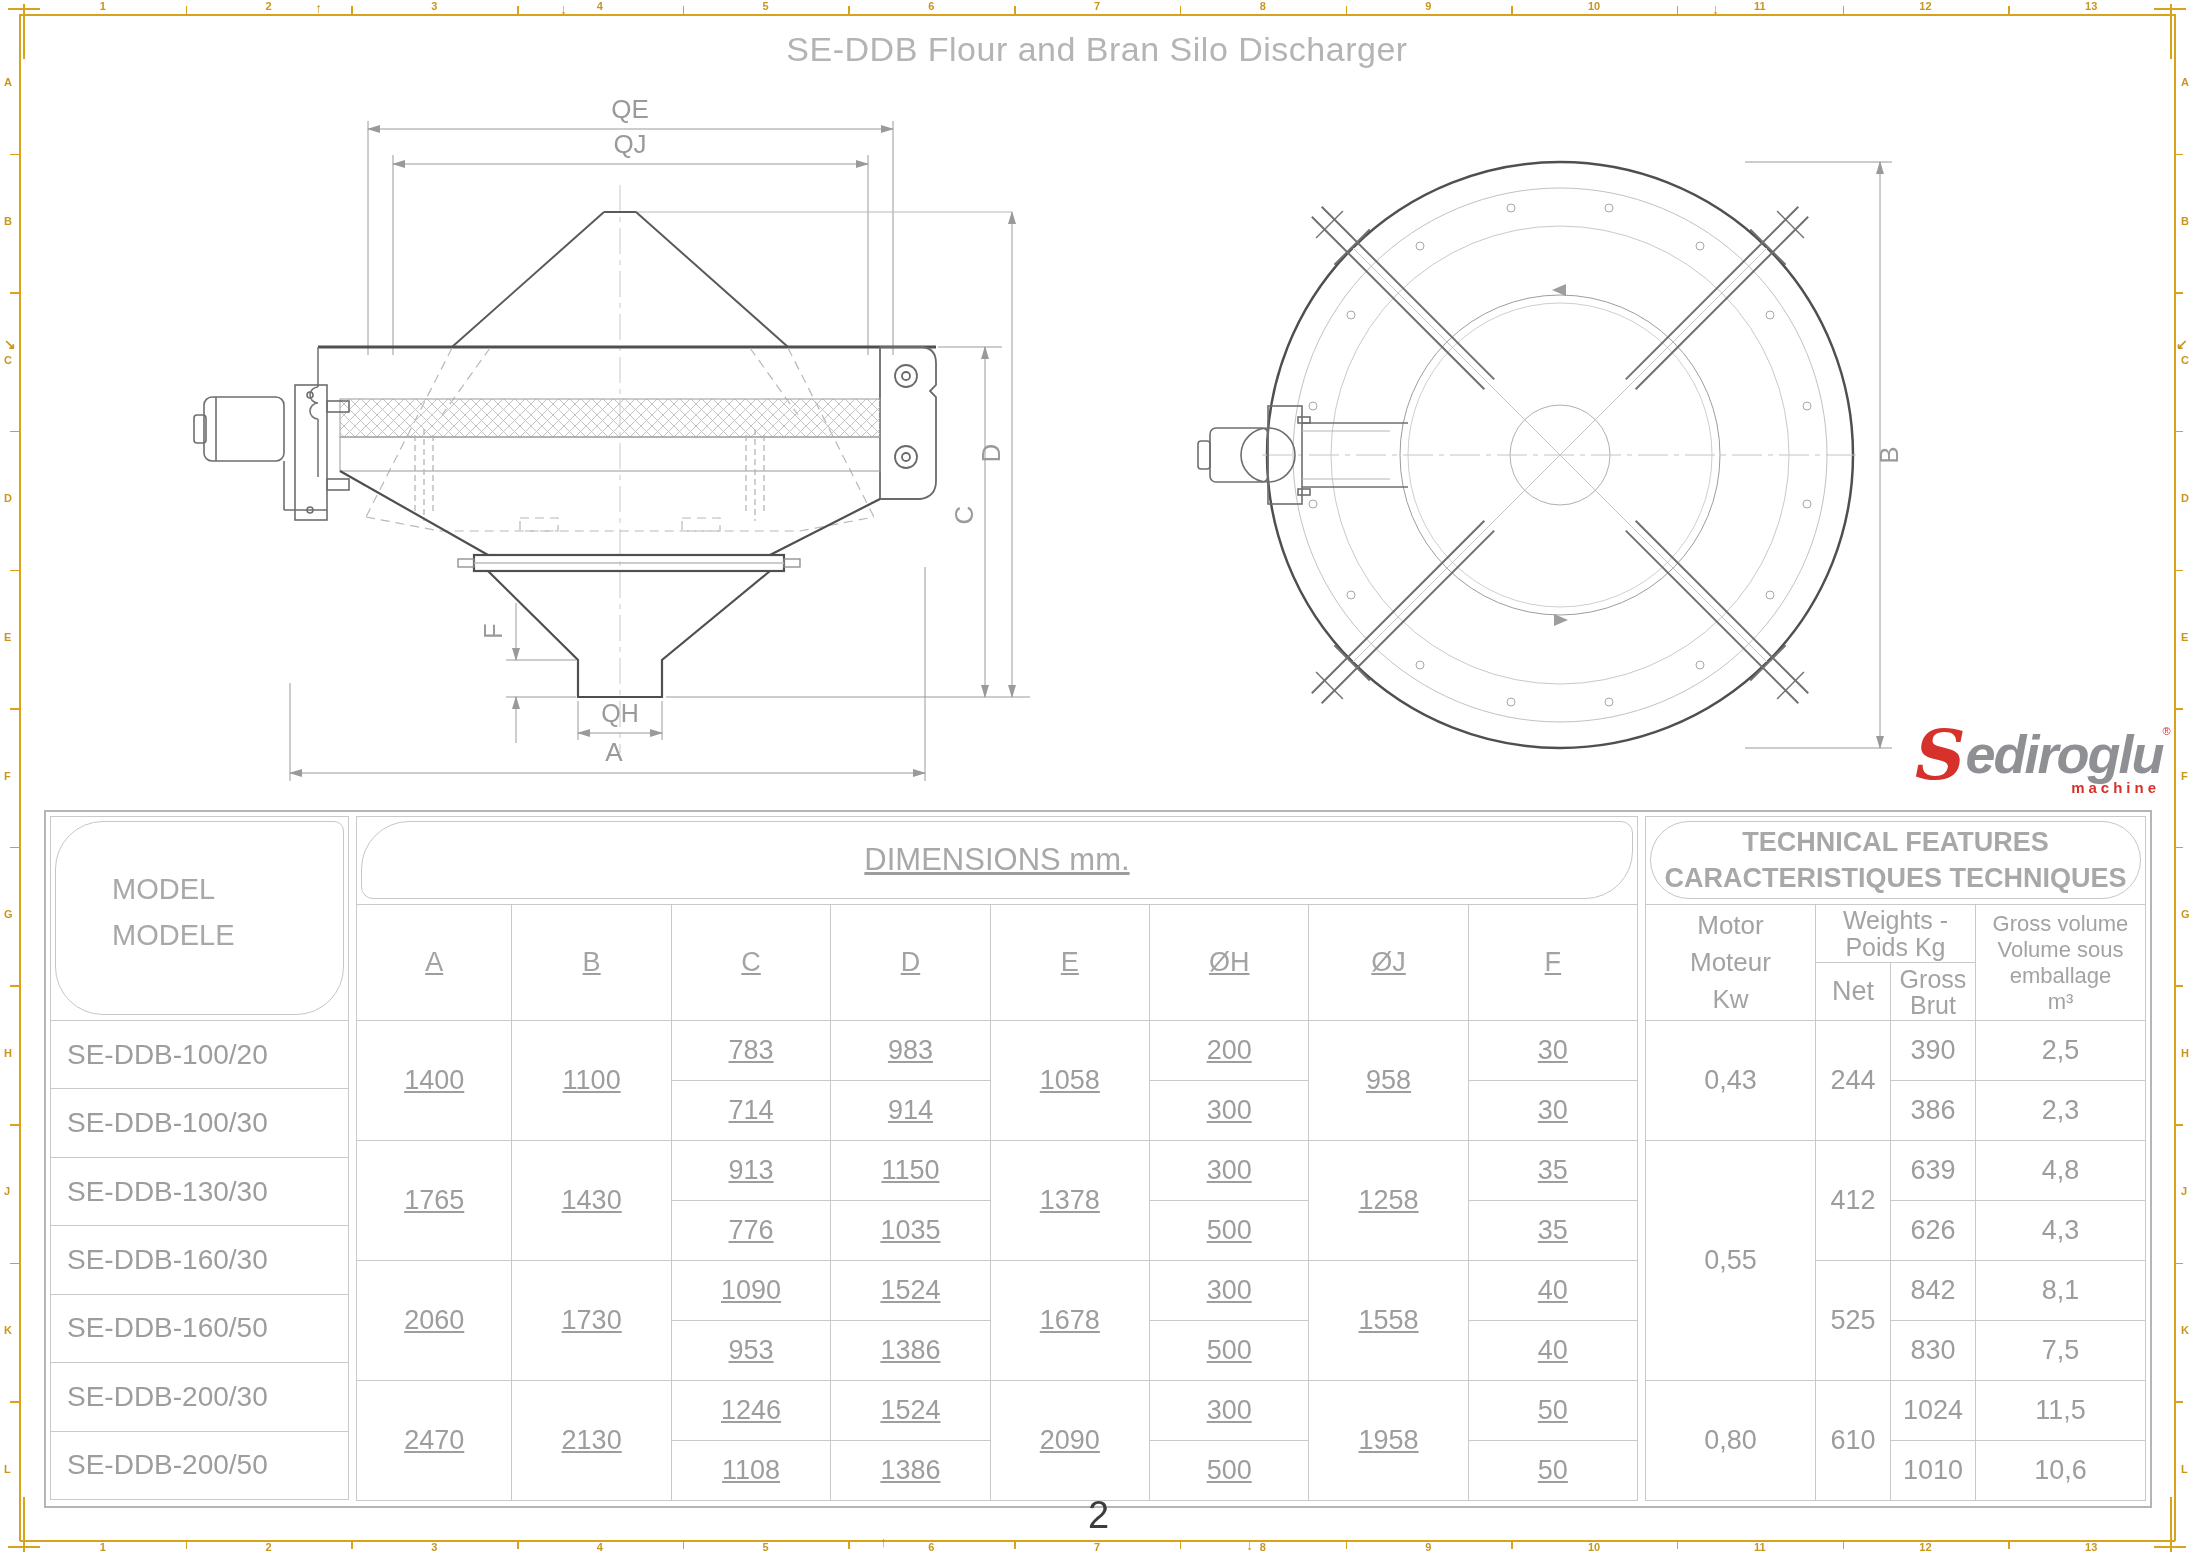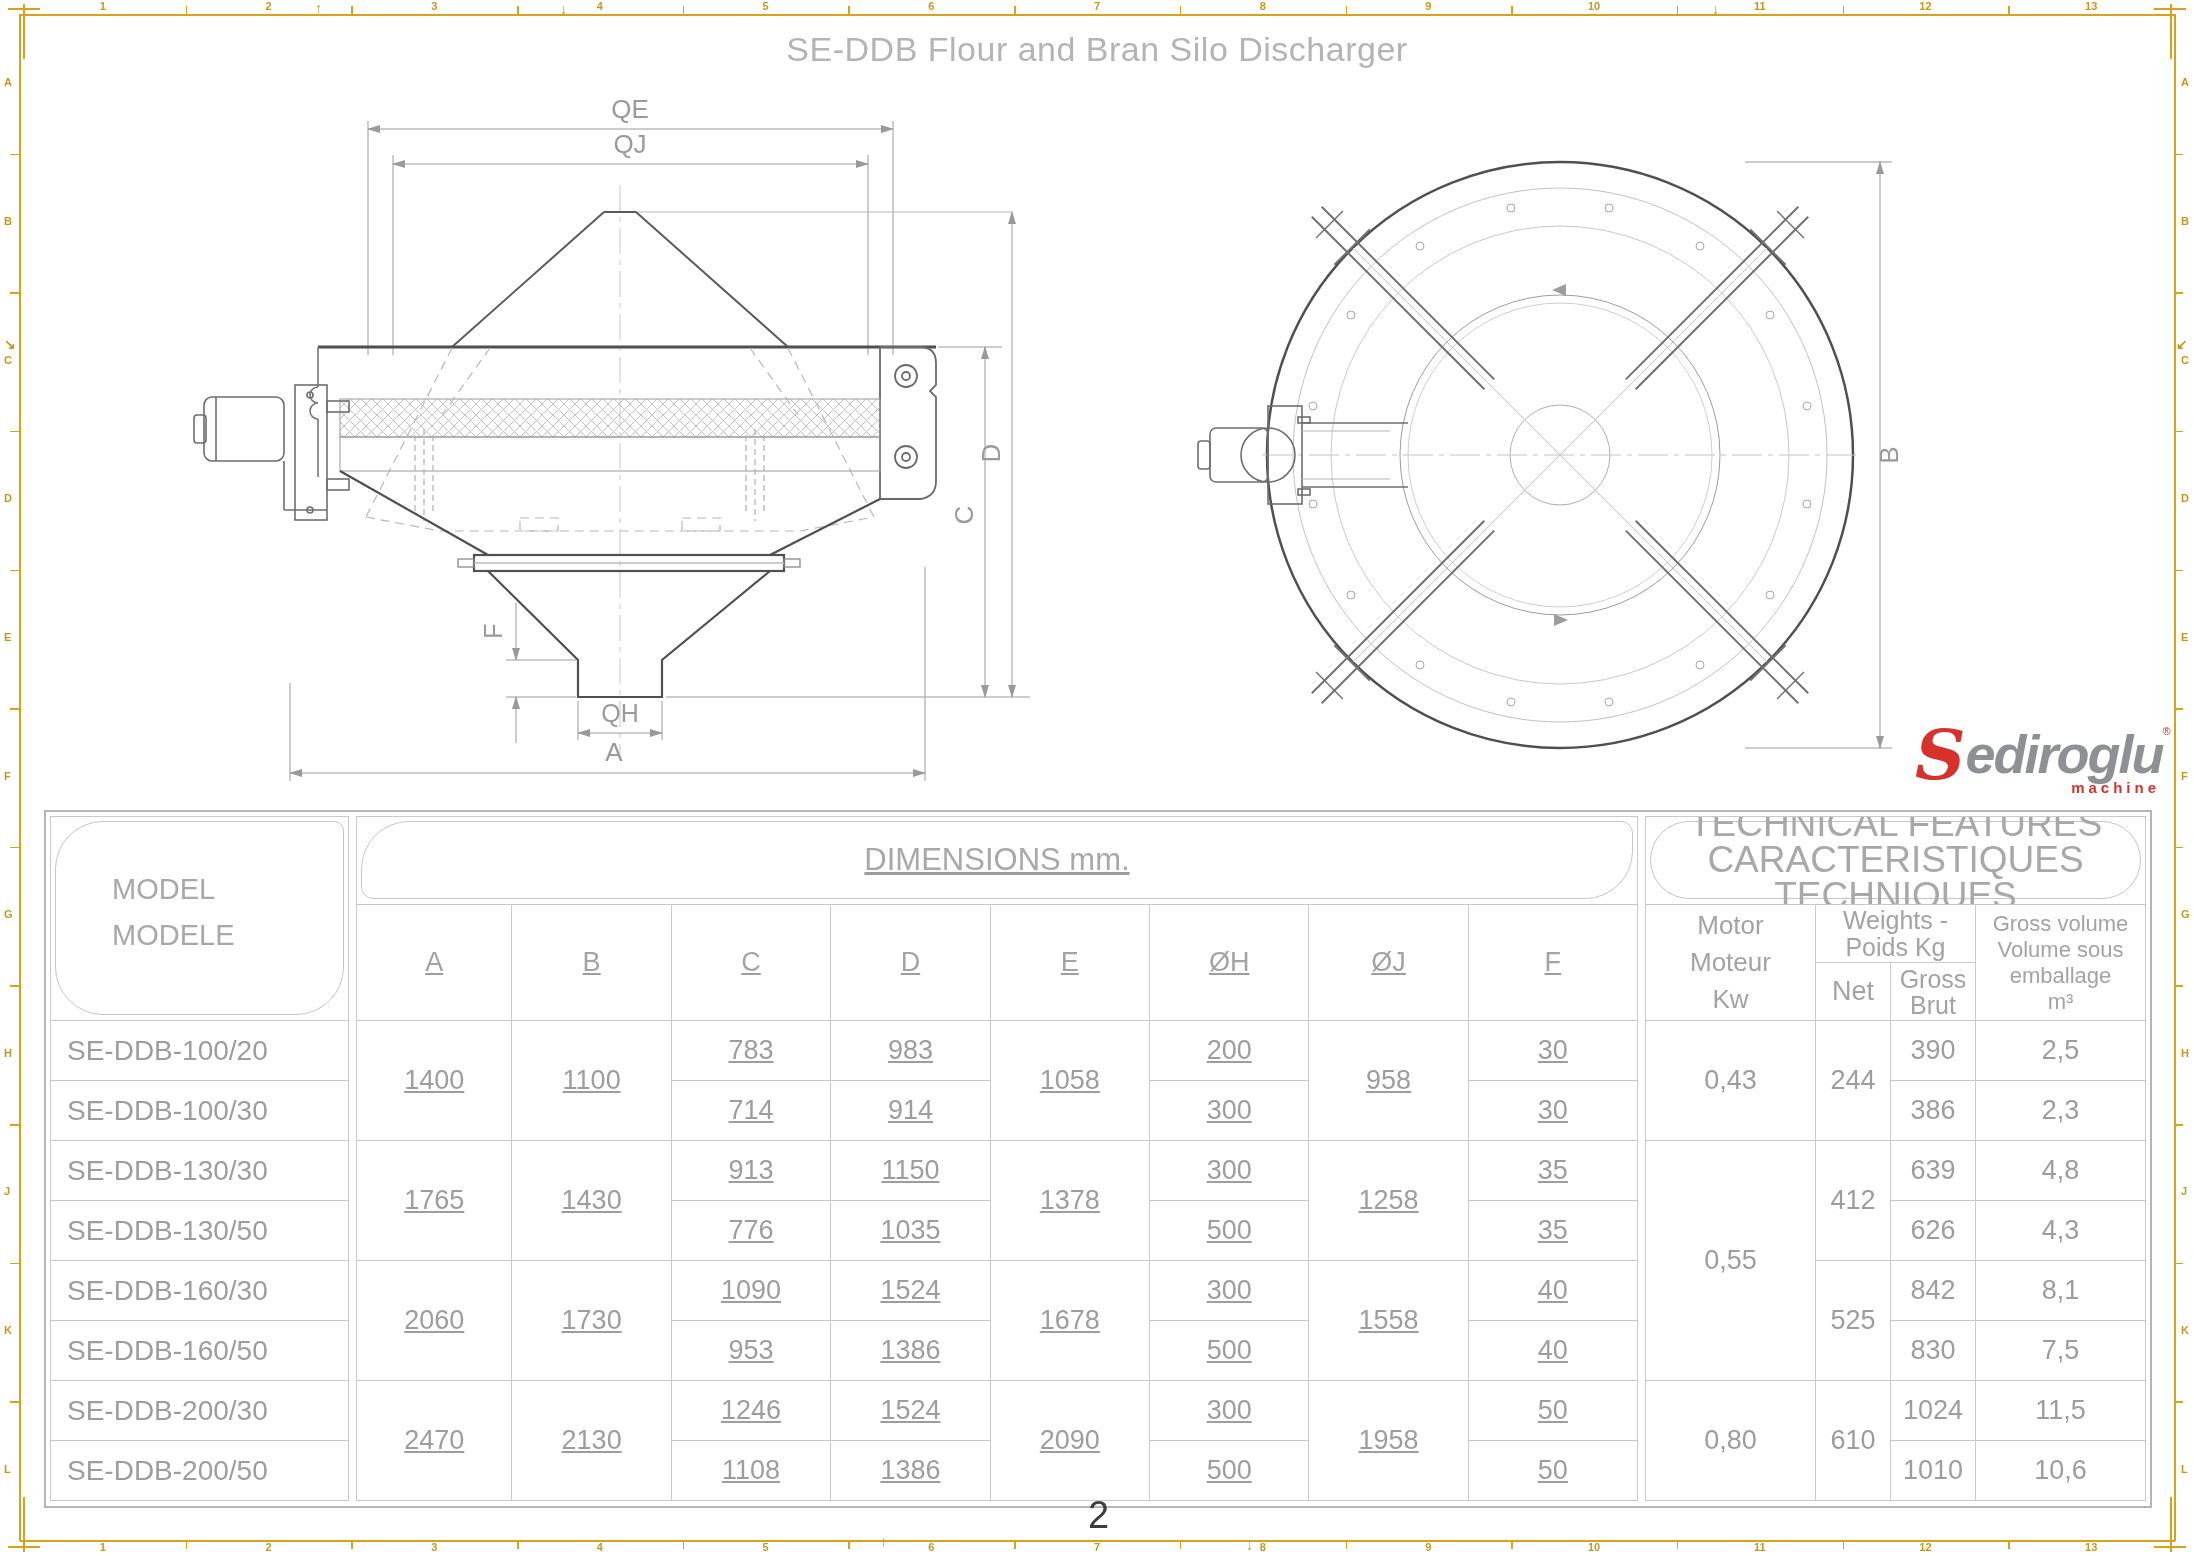--- a/index.html
+++ b/index.html
@@ -25,21 +25,21 @@
             padding:4px;box-sizing:border-box;display:flex;gap:7px;background:#fff;}
   .grp{border-collapse:collapse;table-layout:fixed;color:#9d9d9d;height:684px;}
   .grp td{border:1px solid #c9c9c9;text-align:center;padding:0;font-size:27px;overflow:hidden;}
   .grp-model{width:298px;flex:none;}
   .grp-dims{flex:1;text-decoration:underline;}
   .grp-tech{width:500px;flex:none;}
   .hd-cell{vertical-align:top;}
   .round-cell{margin:4px;border:1px solid #c6c6c6;box-sizing:border-box;color:#a8a8a8;}
   .model-head{height:194px;border-radius:48px 10px 48px 48px;text-align:left;padding:44px 11px 0 56px;font-size:29px;line-height:46px;}
   .dims-head{height:78px;border-radius:48px 12px 48px 12px;display:flex;align-items:center;justify-content:center;font-size:31px;}
-  .tech-head{height:78px;border-radius:42px;display:flex;flex-direction:column;align-items:center;justify-content:center;font-size:37px;line-height:36px;}
+  .tech-head{height:78px;border-radius:42px;display:flex;flex-direction:column;align-items:center;justify-content:center;font-size:27px;line-height:36px;font-weight:bold;}
   .colhead{font-size:31px;color:#a3a3a3;}
   .motor-head div{font-size:26px;line-height:37px;}
   .weights-head div{font-size:25px;line-height:27px;text-align:center;}
   .gross-head div{font-size:25px;line-height:26px;}
   .net-head{font-size:25px;}
   .vol-head div{font-size:22px;line-height:26px;}
   .model-td{text-align:left !important;padding-left:16px !important;font-size:28px !important;}
   
   .sideview{position:absolute;left:190px;top:85px;}
   .topview{position:absolute;left:1190px;top:140px;}
@@ -411,23 +411,20 @@
         <tr style="height:60px">
             <td class="model-td">SE-DDB-100/20</td>
           </tr>
         <tr style="height:60px">
             <td class="model-td">SE-DDB-100/30</td>
           </tr>
         <tr style="height:60px">
             <td class="model-td">SE-DDB-130/30</td>
           </tr>
         <tr style="height:60px">
-            <td class="model-td">SE-DDB-130/50</td>
-          </tr>
-        <tr style="height:60px">
             <td class="model-td">SE-DDB-160/30</td>
           </tr>
         <tr style="height:60px">
             <td class="model-td">SE-DDB-160/50</td>
           </tr>
         <tr style="height:60px">
             <td class="model-td">SE-DDB-200/30</td>
           </tr>
         <tr style="height:60px">
             <td class="model-td">SE-DDB-200/50</td>

